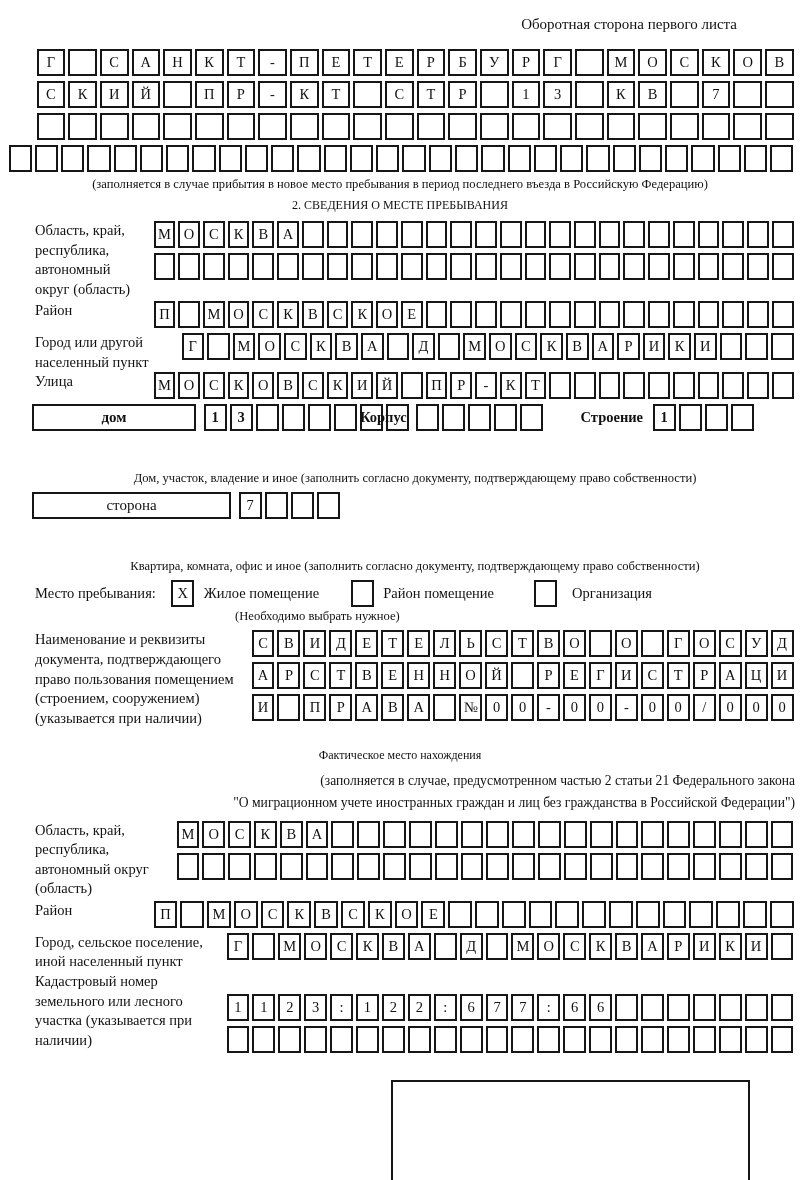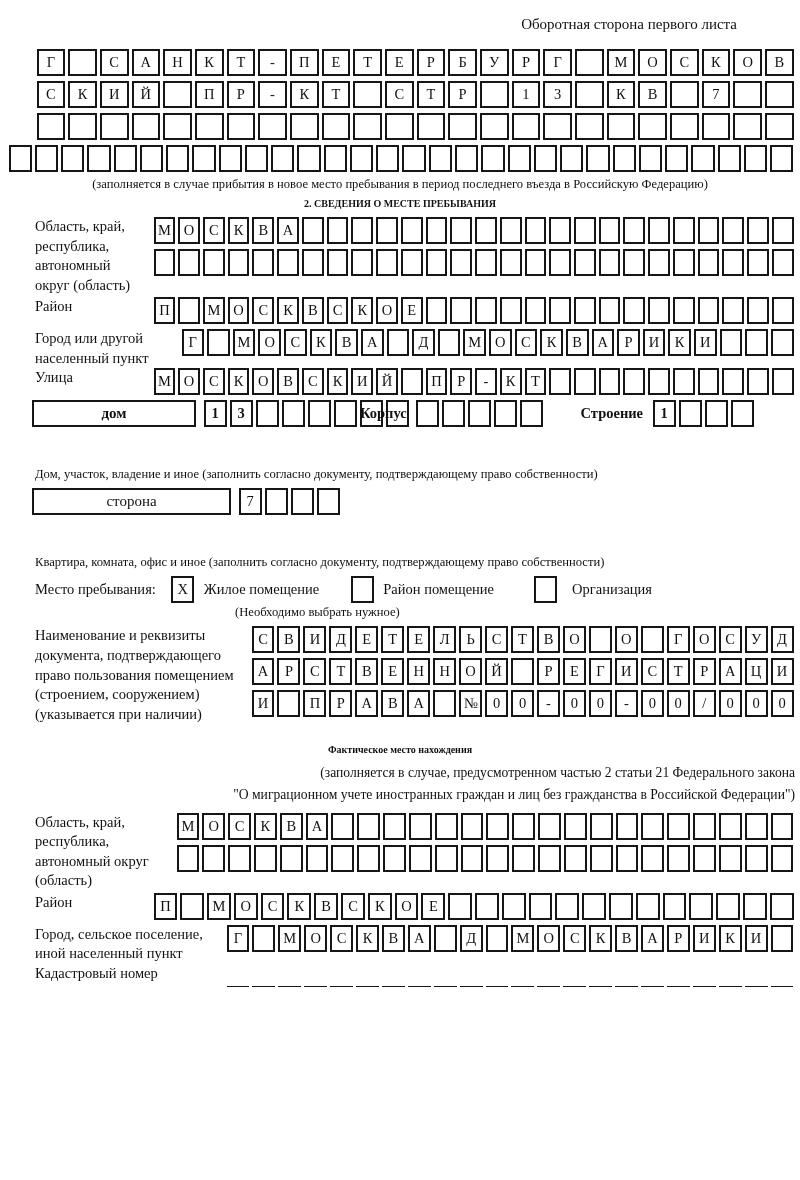--- a/index.html
+++ b/index.html
@@ -1,18 +1,18 @@
 <!DOCTYPE html>
 <html><head>
 <meta charset="utf-8">
 <style>
   html,body{margin:0;padding:0;background:#fff;}
   .page{
     position:relative;
-    width:800px;height:987px;
+    width:800px;height:1180px;
     background:#fff;
     box-sizing:border-box;
     padding:16px 5px 9px 35px;
     font-family:"Liberation Serif", serif;
     color:#111;
     overflow:hidden;
   }
   .hdr-note{text-align:right;padding-right:58px;font-size:15px;margin-bottom:16px;}
   .line{display:flex;align-items:flex-start;}
   .lbl{font-size:14.5px;line-height:1.35;flex:none;box-sizing:border-box;padding-right:8px;}
@@ -24,22 +24,22 @@
   .cellcol{flex:1;min-width:0;}
   .cells{display:flex;flex:1;min-width:0;margin-bottom:5px;}
   .cell{
     flex:1;min-width:0;height:23px;border:2px solid #161616;margin:0 1.5px;
     display:flex;align-items:center;justify-content:center;
     font-size:14.5px;background:#fff;
   }
   .cells.fixed .cell{flex:none;width:19px;}
   .fullrow{margin-left:-28px;}
   .caption{font-size:12.6px;text-align:center;margin:2px 0 6px 0;}
-  .caption.left{text-align:left;margin-left:0;margin-top:40px;}
-  .sec-title{font-size:10px;font-weight:bold;text-align:center;margin:4px 0 8px -30px;}
+  .caption.left{text-align:center;margin-left:0;margin-top:40px;}
+  .sec-title{font-size:12px;font-weight:normal;text-align:center;margin:4px 0 8px -30px;}
   .bigbox{
     flex:none;border:2px solid #161616;height:23px;display:flex;align-items:center;
     justify-content:center;font-size:15px;margin-right:6px;background:#fff;
   }
   .inline-lbl{font-size:14.5px;line-height:27px;white-space:nowrap;}
   .cbrow{display:flex;align-items:center;margin:6px 0 2px 0;}
   .cbrow .cells{flex:none;margin-bottom:0;}
   .gap8{width:8px;}.gap14{width:14px;}.gap22{width:22px;}.gap30{width:30px;}.gap38{width:38px;}
   .fact-note{font-size:13.6px;text-align:right;margin:0 0 2px -30px;line-height:1.45;}
   .stamp-wrap{margin-top:22px;}

